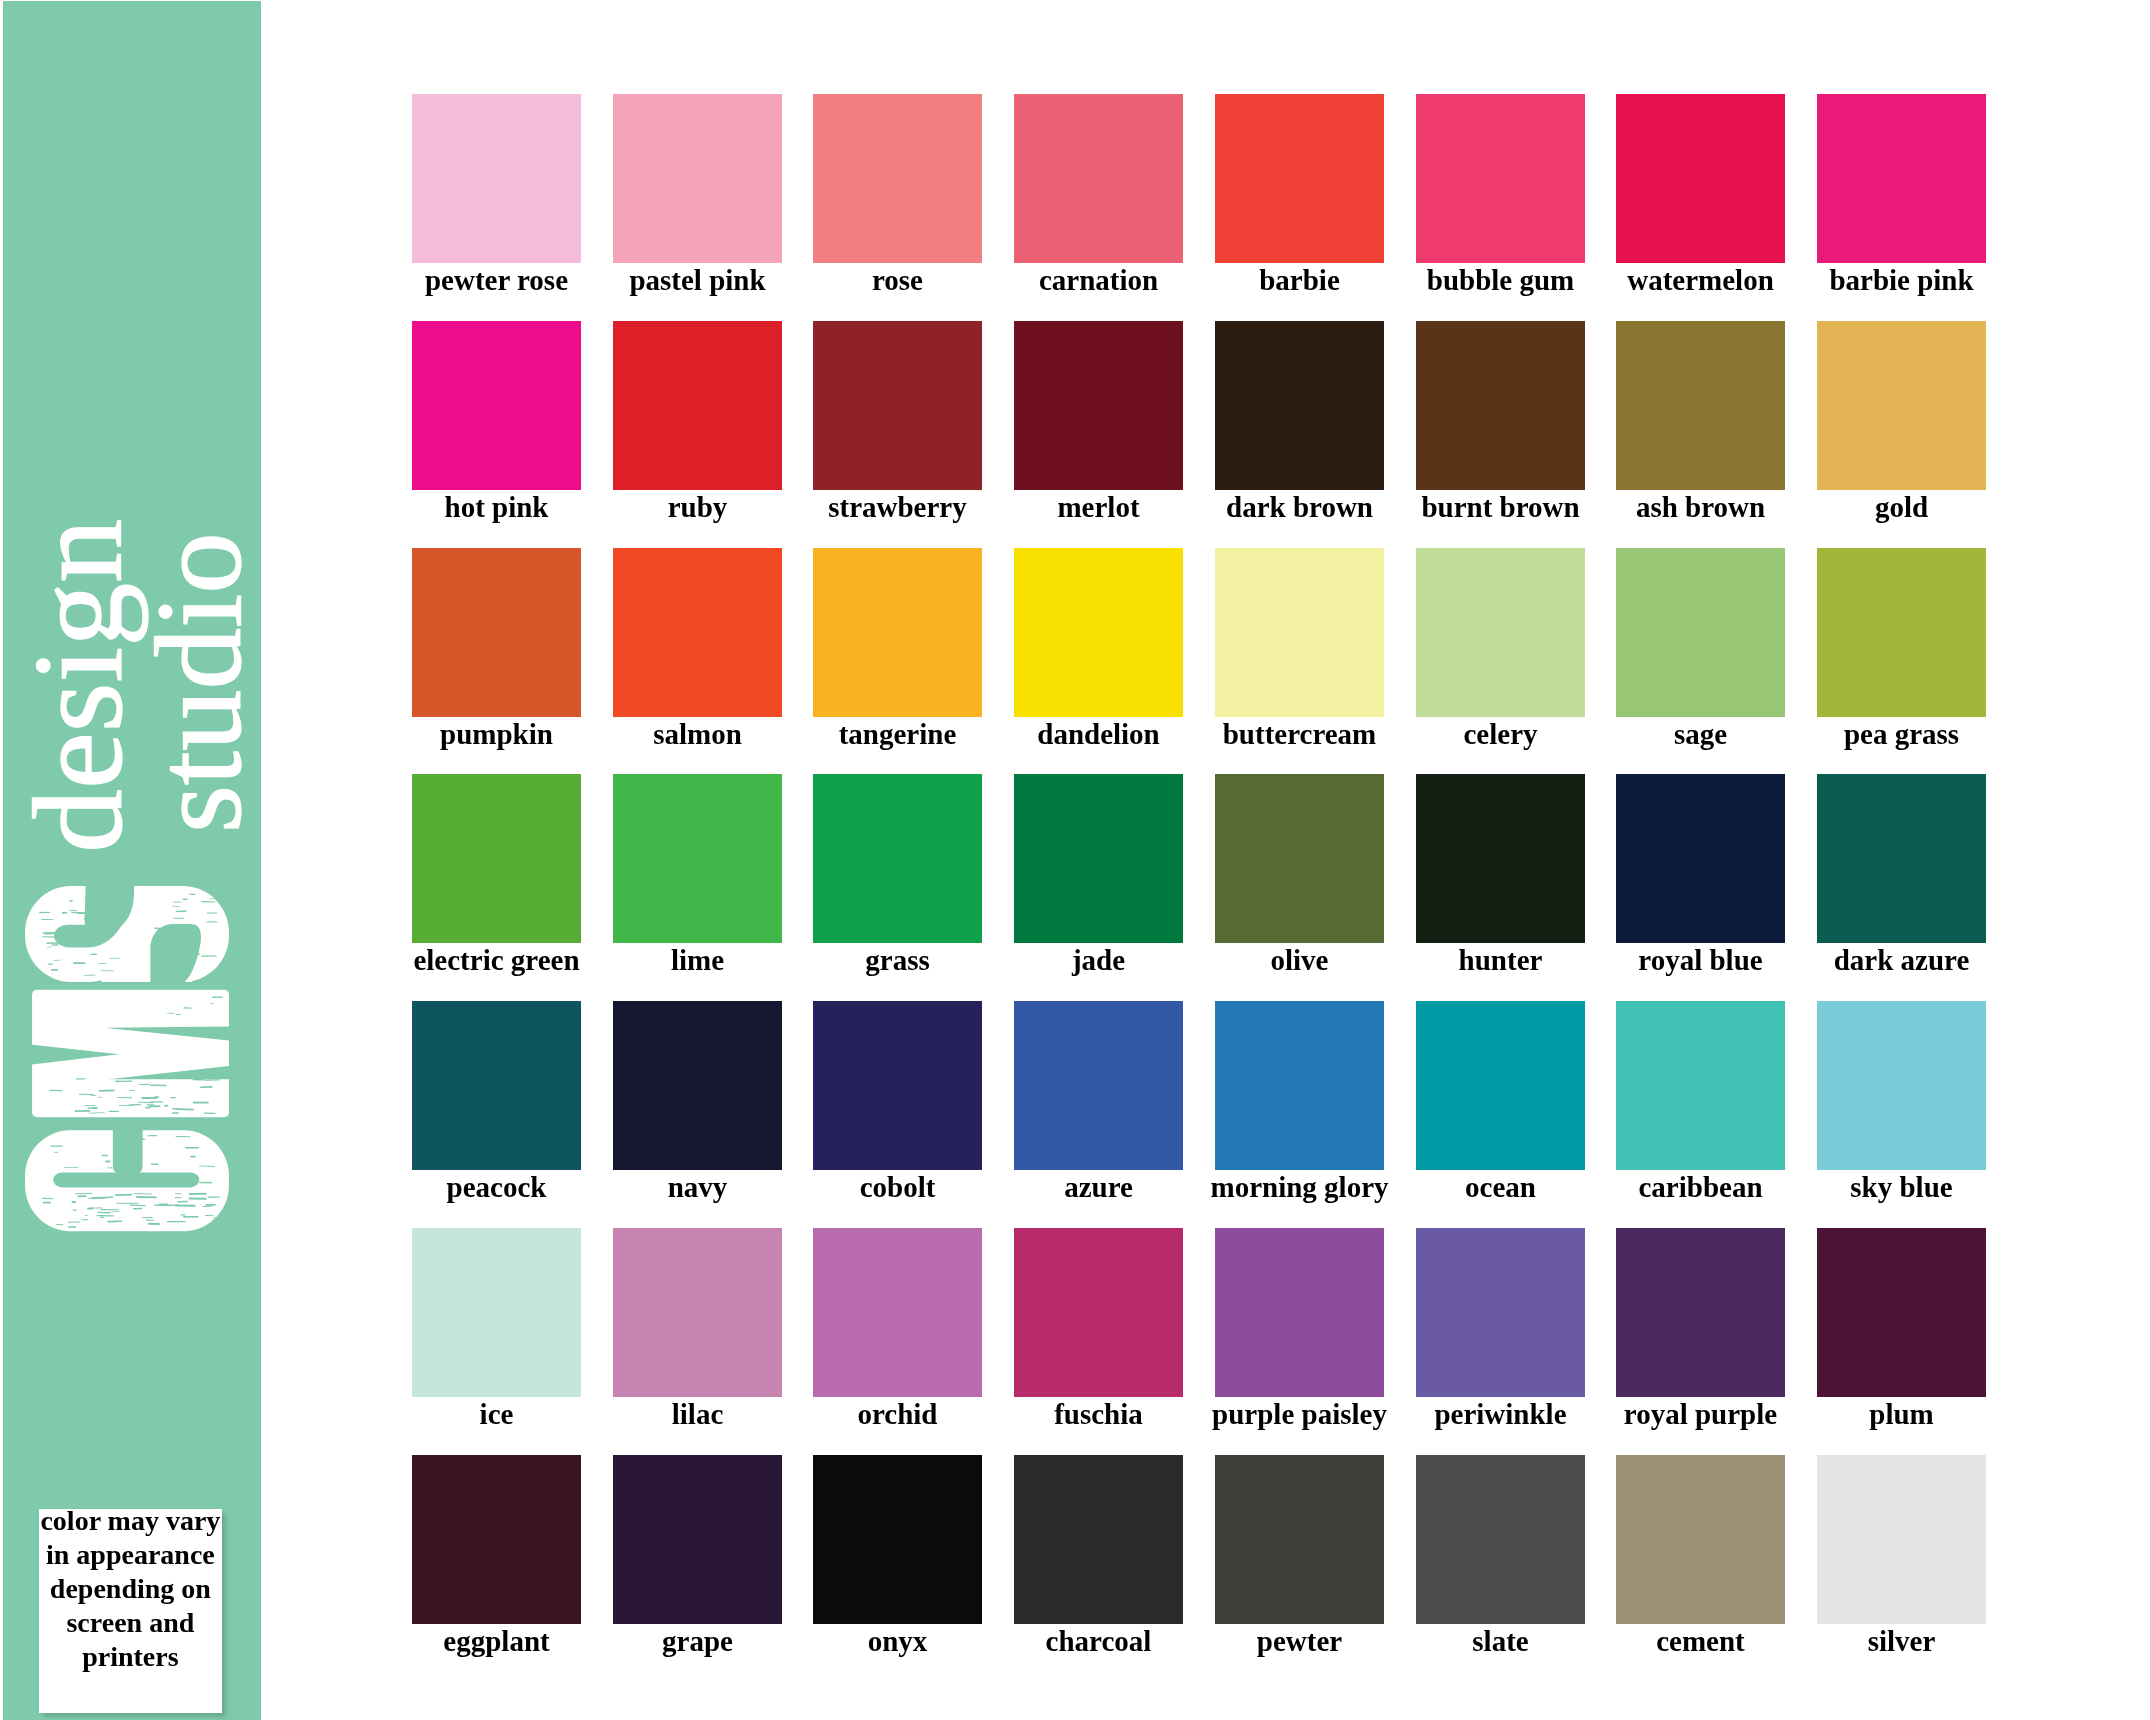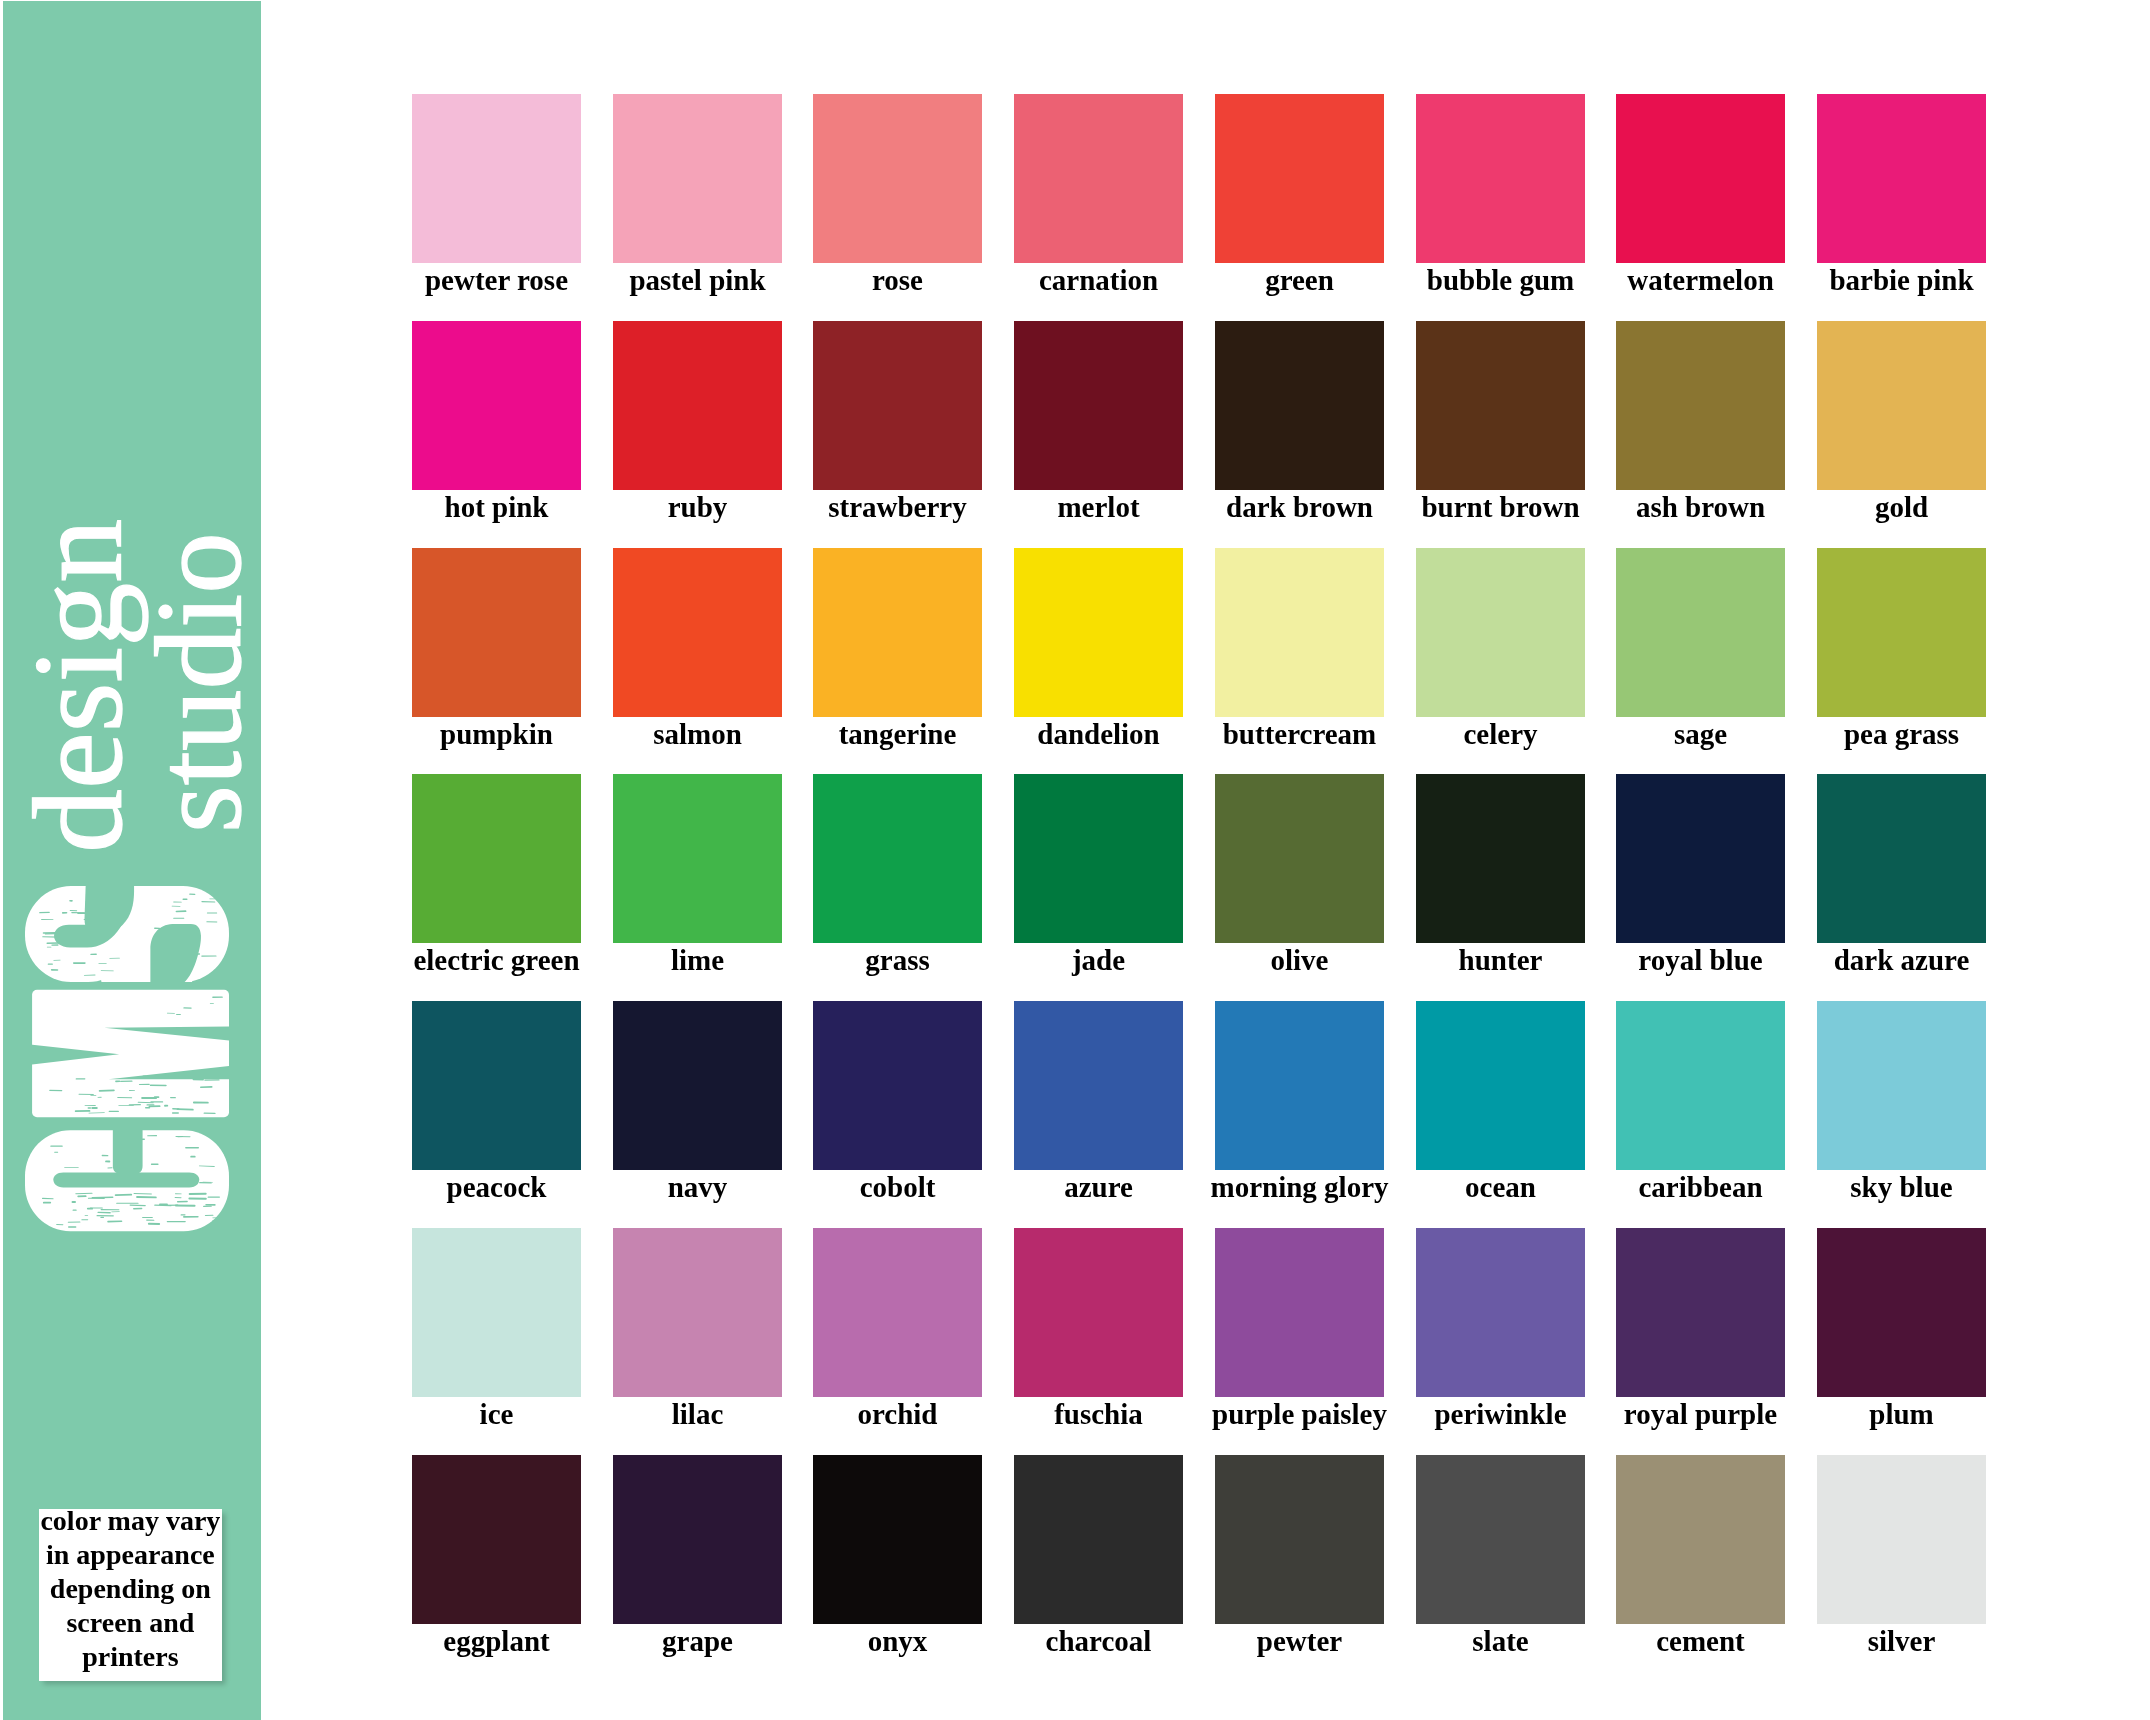--- a/index.html
+++ b/index.html
@@ -8,21 +8,21 @@
   #page{position:relative;width:2151px;height:1721px;background:#ffffff;}
 
   
   #sidebar{position:absolute;left:2.9px;top:1.4px;width:258px;height:1719px;background:#7ecaab;}
   .vrot{position:absolute;transform-origin:0 0;transform:rotate(-90deg);white-space:nowrap;color:#ffffff;}
   #brand-design{font-size:128px;font-weight:400;line-height:1;-webkit-text-stroke:1.3px #ffffff;}
   #brand-studio{font-size:123px;font-weight:400;line-height:1;-webkit-text-stroke:1.3px #ffffff;}
   #logo-gms{position:absolute;left:22px;top:885px;width:204px;height:348px;}
   #logo-gms svg{display:block;width:100%;height:100%;}
 
-  #note{position:absolute;left:36px;top:1508px;width:183px;height:172px;background:#ffffff;
+  #note{position:absolute;left:36px;top:1508px;width:183px;height:204px;background:#ffffff;
         box-shadow:3.6px 4.3px 5px rgba(0,0,0,0.18);box-sizing:border-box;overflow:hidden;}
   #note .nl{display:block;text-align:center;font-size:28px;line-height:34px;color:#000;font-weight:700;
             font-family:"Liberation Serif",serif;white-space:nowrap;}
   #note .nl:first-child{margin-top:-5px;}
 
   
   #palette{position:absolute;left:412px;top:94px;width:1574px;height:1556px;}
   .cell{position:absolute;width:169px;height:169px;}
   .sw{width:169px;height:169px;}
   .lbl{position:absolute;left:-43px;width:255px;top:172px;text-align:center;
@@ -251,21 +251,21 @@
       <div class="cell" style="left:401px;top:0px">
         <div class="sw" style="background-color: rgb(241, 126, 128);"></div>
         <div class="lbl">rose</div>
       </div>
       <div class="cell" style="left:602px;top:0px">
         <div class="sw" style="background-color: rgb(236, 97, 115);"></div>
         <div class="lbl">carnation</div>
       </div>
       <div class="cell" style="left:803px;top:0px">
         <div class="sw" style="background-color: rgb(239, 65, 54);"></div>
-        <div class="lbl">green</div>
+        <div class="lbl">barbie</div>
       </div>
       <div class="cell" style="left:1004px;top:0px">
         <div class="sw" style="background-color: rgb(238, 58, 110);"></div>
         <div class="lbl">bubble gum</div>
       </div>
       <div class="cell" style="left:1204px;top:0px">
         <div class="sw" style="background-color: rgb(232, 16, 79);"></div>
         <div class="lbl">watermelon</div>
       </div>
       <div class="cell" style="left:1405px;top:0px">

